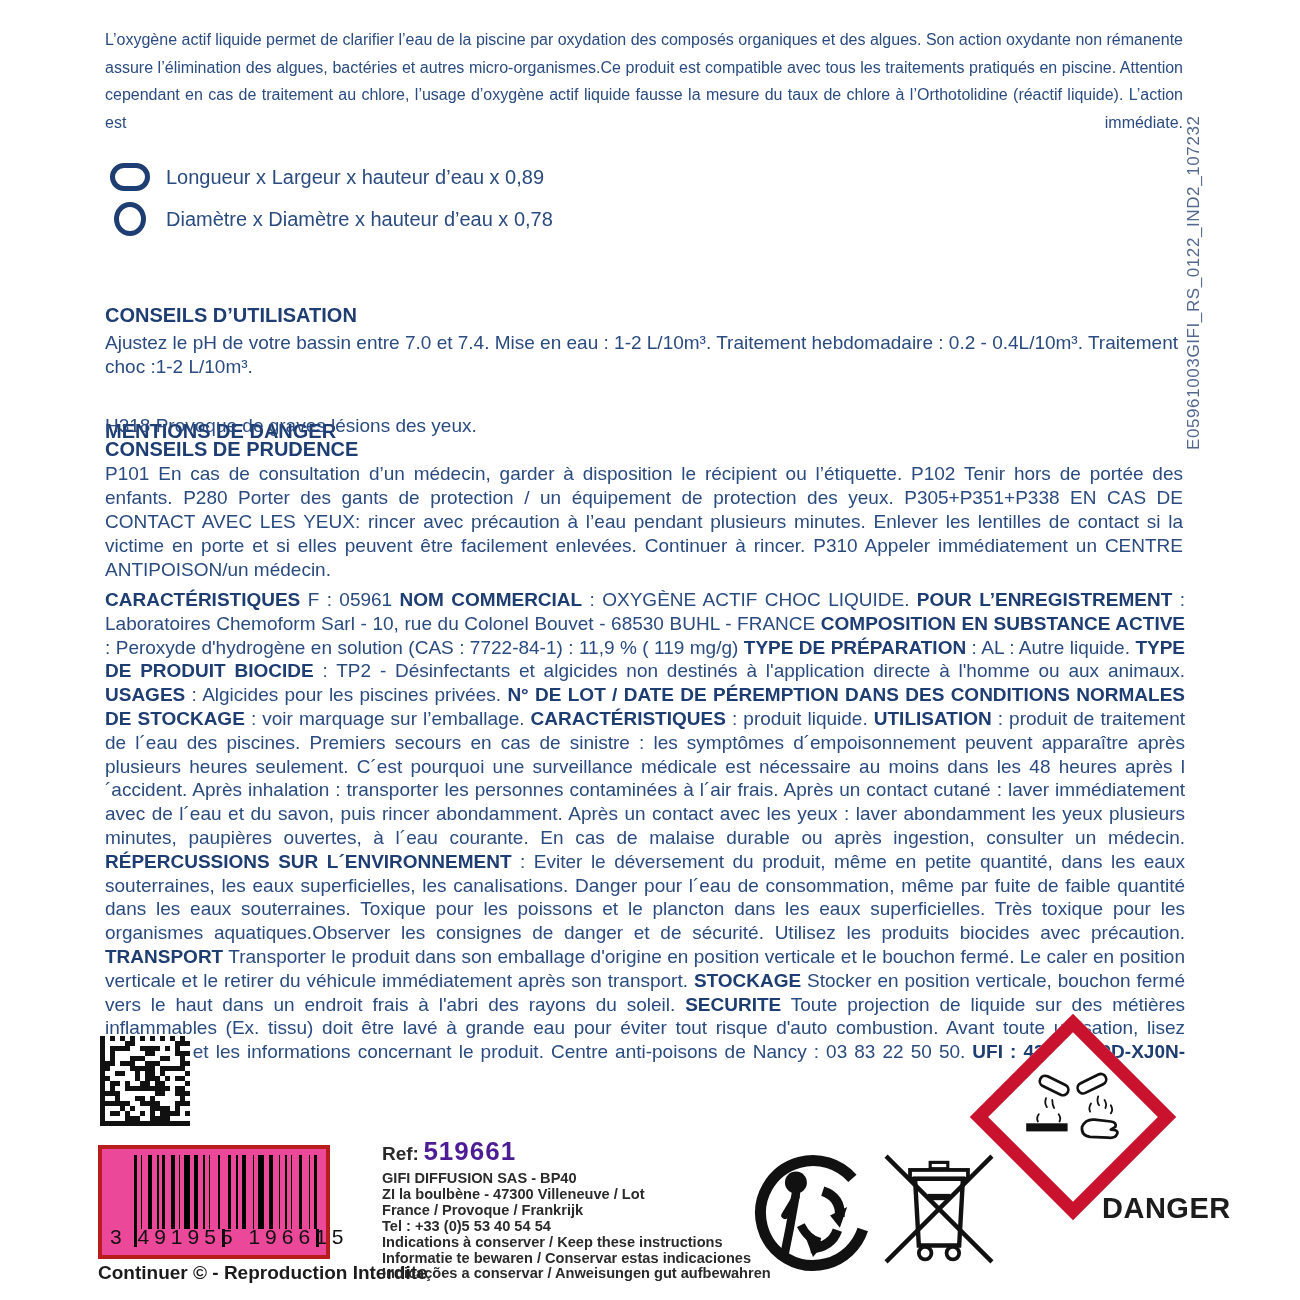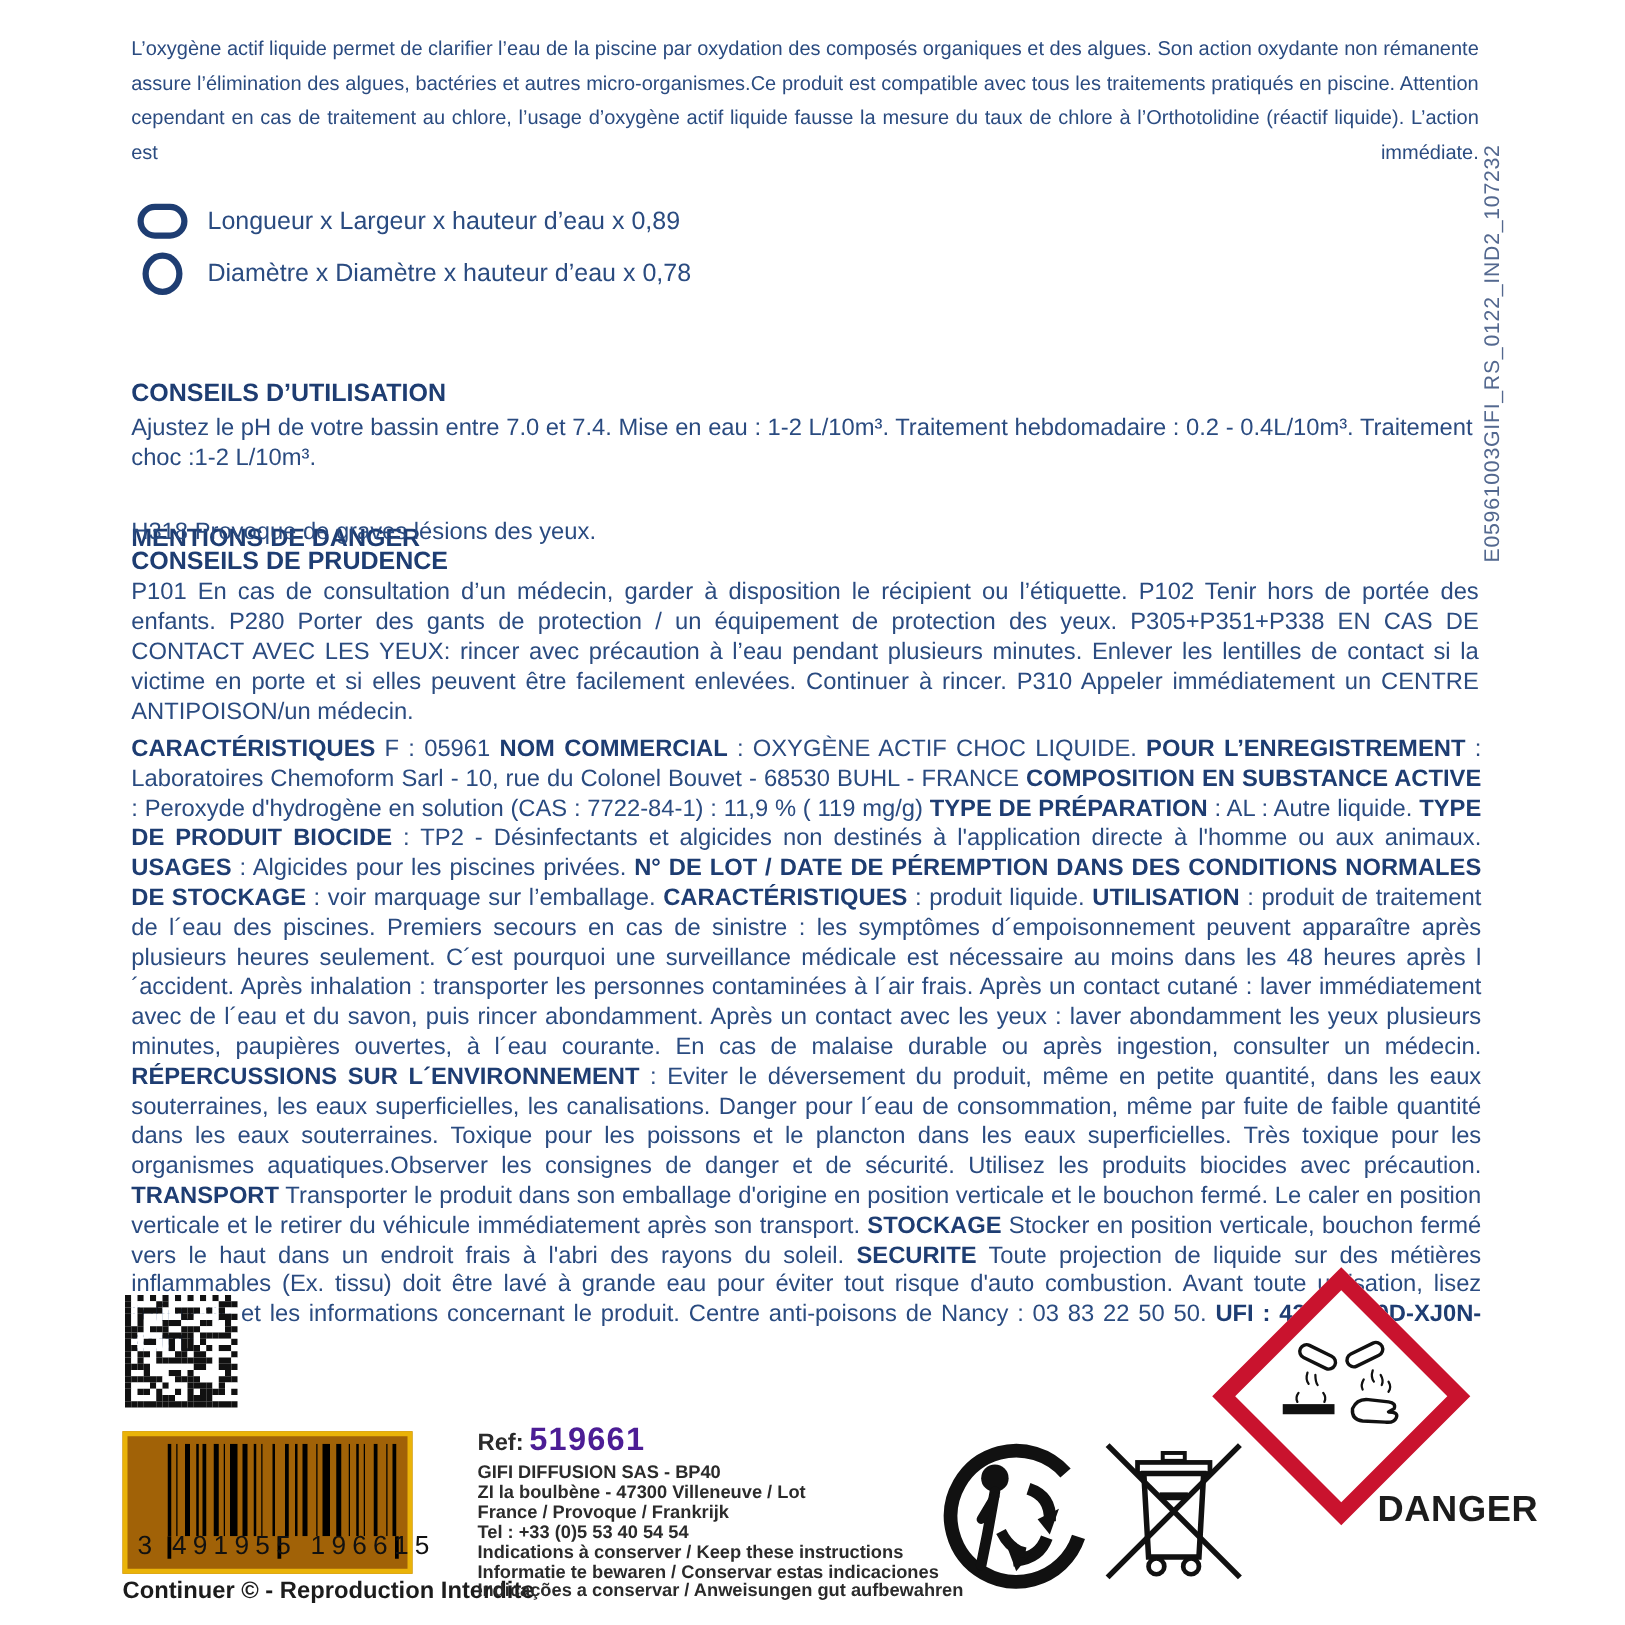--- a/index.html
+++ b/index.html
@@ -34,21 +34,21 @@
            font-size:19px; line-height:23.8px; text-align:justify; }
   .specs .bold { font-weight:700; color:#1e3d72; }
 
   
   .datamatrix { position:absolute; left:100px; top:1036px; width:90px; height:90px;
                 display:grid; grid-template-columns:repeat(18,5px); grid-template-rows:repeat(18,5px); }
   .dm-cell { width:5px; height:5px; background:#fff; }
   .dm-cell.on { background:#111; }
 
   .barcode-frame { position:absolute; left:98px; top:1145px; width:232px; height:114px;
-                   border:4px solid #eab308; background:#a16207; }
+                   border:4px solid #b91c1c; background:#ec4899; }
   .barcode-bars { position:absolute; left:32px; top:6px; width:186px; height:74px; overflow:hidden; }
   .bc-bar { position:absolute; top:0; height:74px; background:#000; }
   .bc-guard { position:absolute; width:3px; height:18px; top:80px; background:#000; }
   .barcode-digits { position:absolute; left:8px; right:4px; bottom:6px; font-size:21px;
                     letter-spacing:5px; color:#111; text-align:center; white-space:nowrap; }
 
   .copyright { position:absolute; left:98px; top:1262px; font-size:19px; font-weight:600; color:#1c1c1c; }
 
   .refblock { position:absolute; left:382px; top:1136px; color:#2b2b2b; }
   .ref-line { margin-bottom:4px; }

